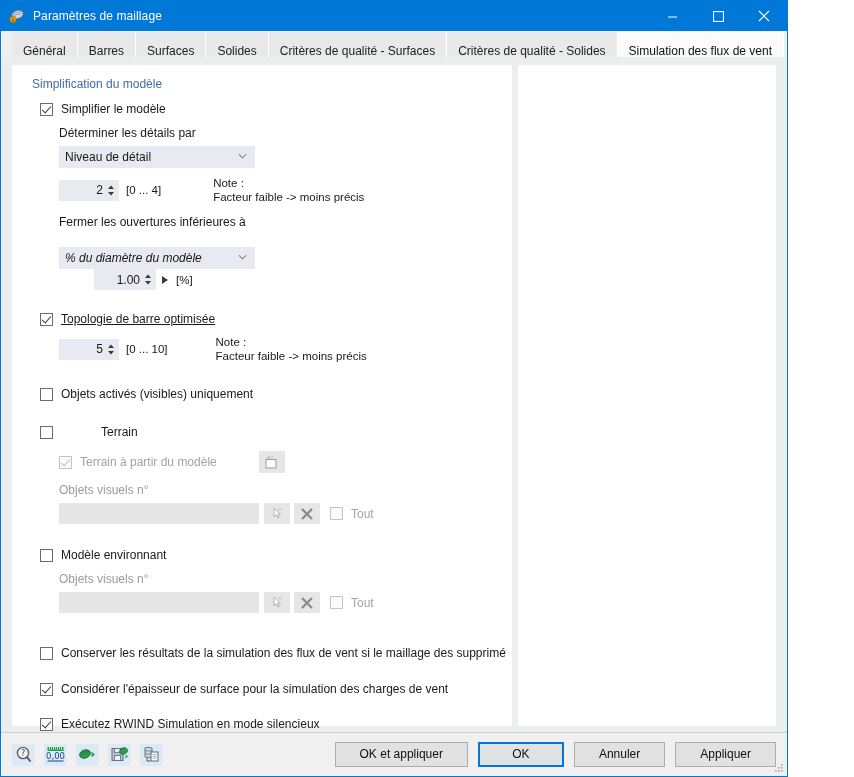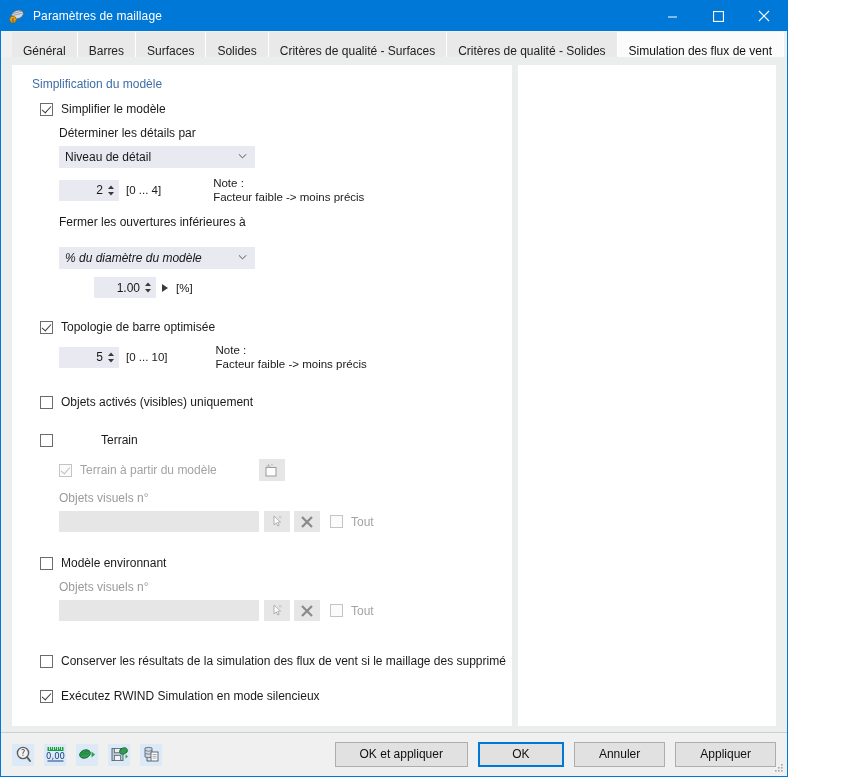--- a/index.html
+++ b/index.html
@@ -423,35 +423,35 @@
 
       <div class="row" style="margin-left:33px; margin-top:18px;font-style:italic;">
         <div class="combo">
           <span>% du diamètre du modèle</span>
           <svg class="chev" viewBox="0 0 10 10">
             <path d="M1 3 L5 7 L9 3" stroke="#444" stroke-width="1" fill="none"></path>
           </svg>
         </div>
       </div>
 
-      <div class="row" style="margin-left:33px; margin-top:8px;padding-left:35px;">
+      <div class="row" style="margin-left:33px; padding-left:35px;">
         <div class="spin" style="width:62px;">
           <span>1.00</span>
           <svg class="arrows" viewBox="0 0 8 15">
             <path d="M1 6 L4 2.5 L7 6 Z" fill="#3a3a3a"></path>
             <path d="M1 9 L4 12.5 L7 9 Z" fill="#3a3a3a"></path>
           </svg>
         </div>
         <svg class="play-arrow" viewBox="0 0 8 10">
           <path d="M1 1 L7 5 L1 9 Z" fill="#3a3a3a"></path>
         </svg>
         <span class="unit-label">[%]</span>
       </div>
 
-      <div class="row" style="margin-left:14px; margin-top:22px;">
+      <div class="row" style="margin-left:14px; margin-top:22px;text-decoration:underline;">
         <span class="cb checked"></span>
         <span class="cb-label">Topologie de barre optimisée</span>
       </div>
 
       <div class="row" style="margin-left:33px; margin-top:9px;">
         <div class="spin">
           <span>5</span>
           <svg class="arrows" viewBox="0 0 8 15">
             <path d="M1 6 L4 2.5 L7 6 Z" fill="#3a3a3a"></path>
             <path d="M1 9 L4 12.5 L7 9 Z" fill="#3a3a3a"></path>
@@ -531,20 +531,24 @@
         </div>
         <span class="cb disabled" style="margin-left:10px;"></span>
         <span class="cb-label disabled">Tout</span>
       </div>
 
       <div class="row" style="margin-left:14px; margin-top:33px;">
         <span class="cb"></span>
         <span class="cb-label">Conserver les résultats de la simulation des flux de vent si le maillage des supprimé</span>
       </div>
 
+      <div class="row" style="margin-left:14px; margin-top:22px;">
+        <span class="cb checked"></span>
+        <span class="cb-label">Considérer l'épaisseur de surface pour la simulation des charges de vent</span>
+      </div>
 
       <div class="row" style="margin-left:14px; margin-top:21px;">
         <span class="cb checked"></span>
         <span class="cb-label">Exécutez RWIND Simulation en mode silencieux</span>
       </div>
 
     </div>
 
     <div class="panel-right"></div>
 

